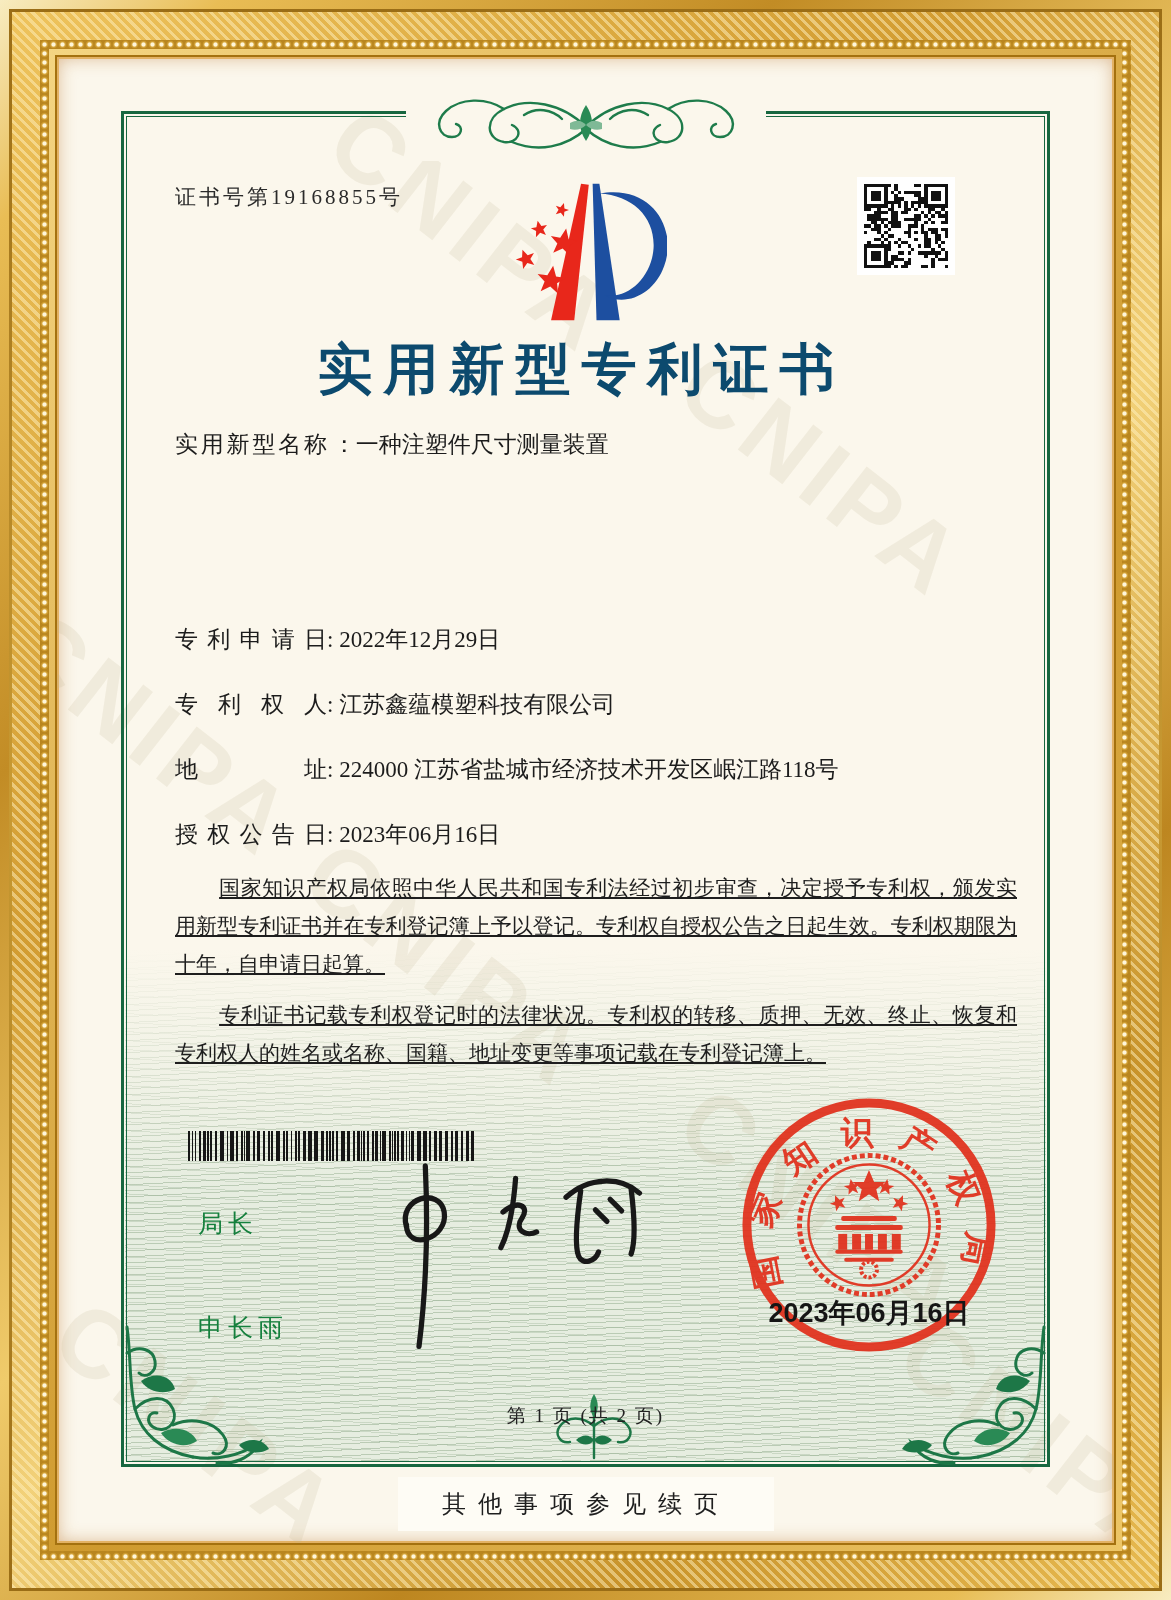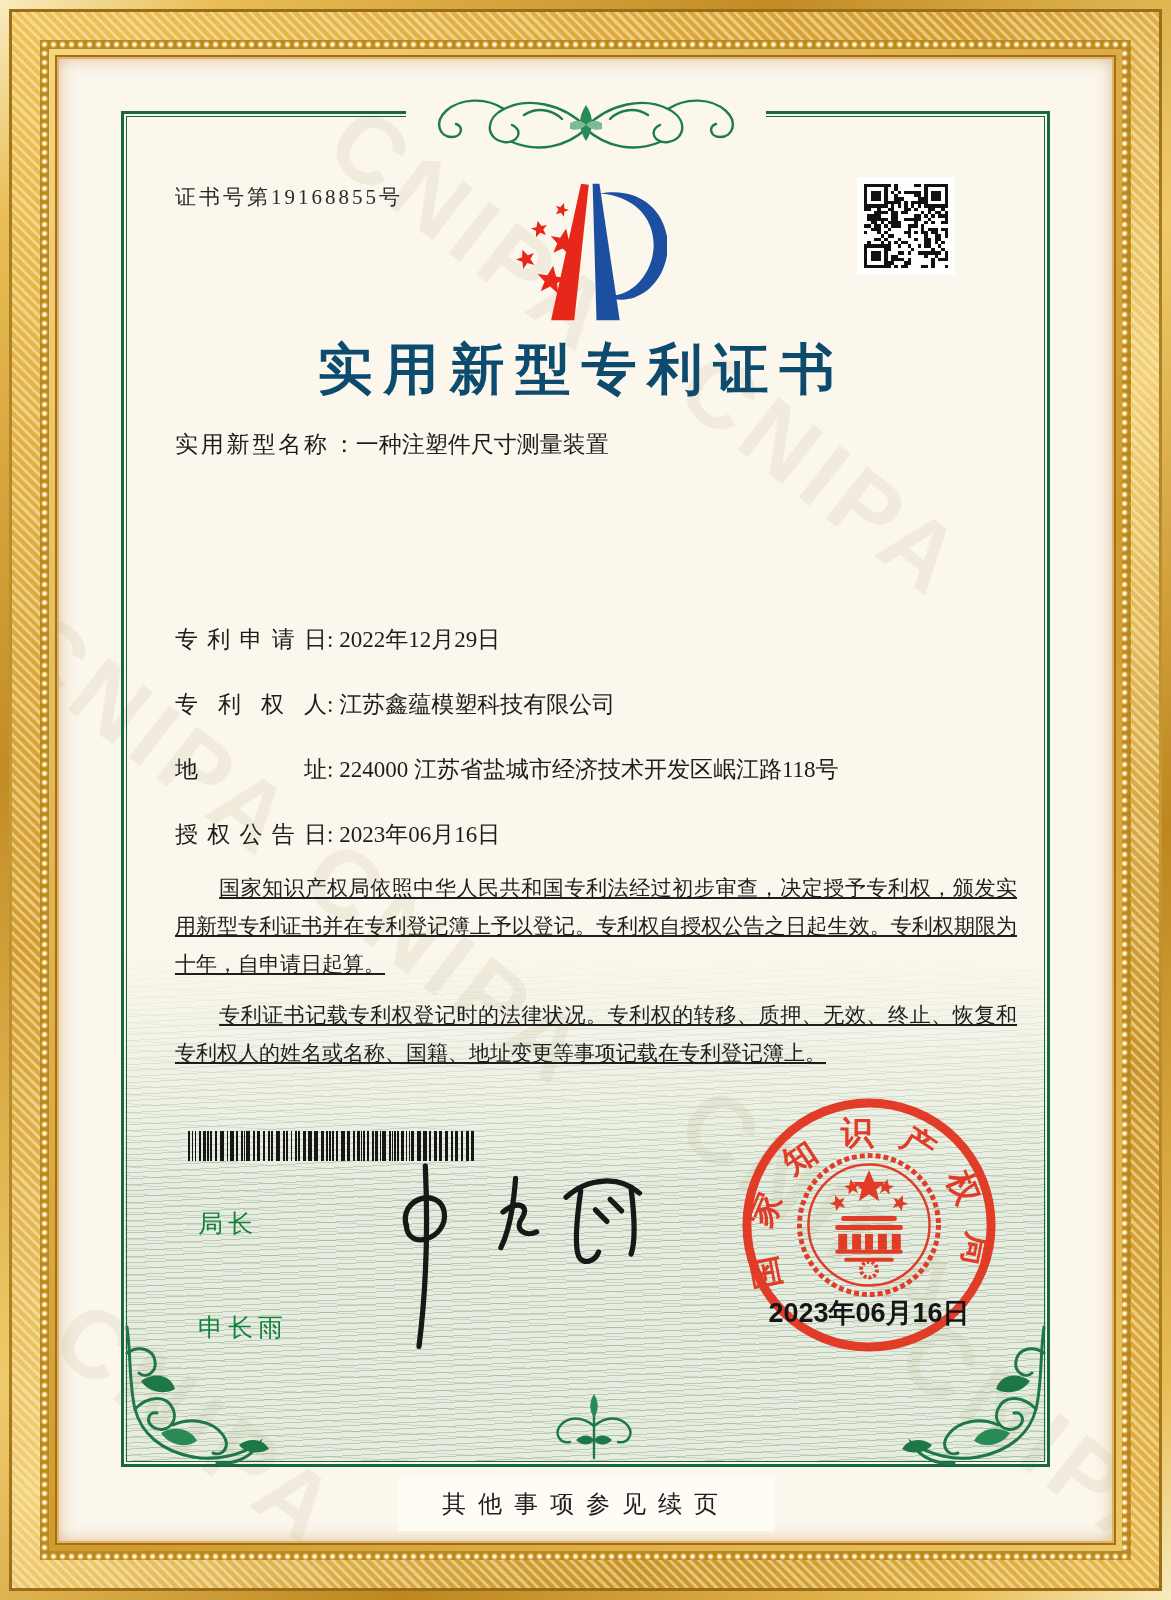--- a/index.html
+++ b/index.html
@@ -513,15 +513,16 @@
           <rect x="144" y="144" width="9" height="16"></rect>
           <rect x="158" y="144" width="9" height="16"></rect>
           <rect x="101" y="160" width="68" height="4" rx="2"></rect>
           <rect x="110" y="168" width="50" height="4" rx="2"></rect>
         </g>
         <circle cx="135" cy="180" r="8" fill="none" stroke="#e1301c" stroke-width="4" stroke-dasharray="3 2"></circle>
       </g>
     </svg>
     <div class="seal-date">2023年06月16日</div>
 
+    <div class="pageinfo">第 1 页 (共 2 页)</div>
     <div class="contnote">其他事项参见续页</div>
   </div>
 </div>
 
 </body></html>

